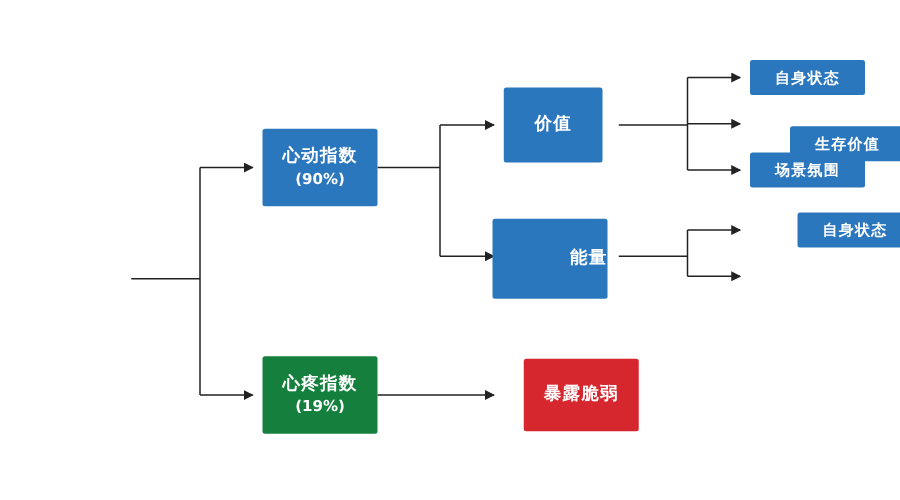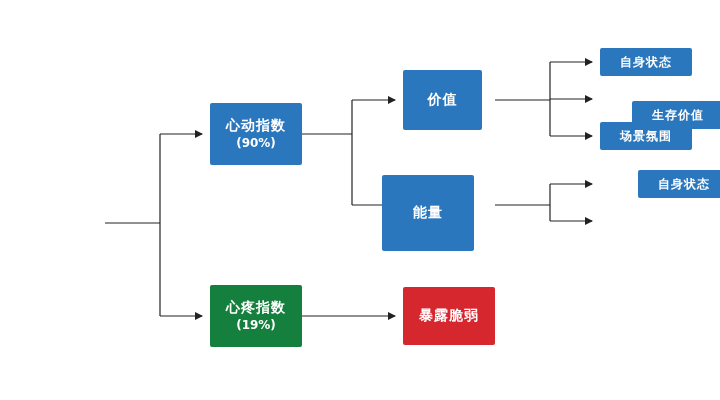--- a/index.html
+++ b/index.html
@@ -14,21 +14,21 @@
     line-height:1.25; letter-spacing:1px;
   }
   .node .sub { font-size:12px; font-weight:bold; margin-top:2px; letter-spacing:0; }
   
   #n-attraction { left:33px; top:186px; width:72px; height:74px; font-size:16px; }
   
   #n-heartbeat { left:210px; top:103px; width:92px; height:62px; font-size:14px; }
   #n-heartache { left:210px; top:285px; width:92px; height:62px; font-size:14px; }
   
   #n-value  { left:403px; top:70px;  width:79px; height:60px; font-size:14px; }
-  #n-energy { left:382px; top:175px; width:92px; height:76px; font-size:14px; }
+  #n-energy { left:394px; top:175px; width:92px; height:64px; font-size:14px;align-items:flex-end; }
   #n-expose { left:403px; top:287px; width:92px; height:58px; font-size:14px; }
   
   .leaf { left:600px; width:92px; height:28px; font-size:12px; }
   #n-reproduction { top:48px; }
   #n-survival     { top:101px;margin-left:32px; }
   #n-emotion      { top:122px; }
   #n-self-state   { top:170px;margin-left:38px; }
   #n-scene        { top:207px; }
 </style>
 </head>
@@ -81,21 +81,21 @@
   </div>
 
   <div class="node" id="n-value" style="background-color: rgb(43, 119, 190);">
     <span>价值</span>
   </div>
 
   <div class="node" id="n-energy" style="background-color: rgb(43, 119, 190);">
     <span>能量</span>
   </div>
 
-  <div class="node" id="n-expose" style="background-color: rgb(214, 39, 47);">
+  <div class="node" id="n-expose" style="background-color: rgb(214, 39, 47); margin-left: 16px;">
     <span>暴露脆弱</span>
   </div>
 
   <div class="node leaf" id="n-reproduction" style="background-color: rgb(43, 119, 190);">
     <span>自身状态</span>
   </div>
 
   <div class="node leaf" id="n-survival" style="background-color: rgb(43, 119, 190);">
     <span>生存价值</span>
   </div>

